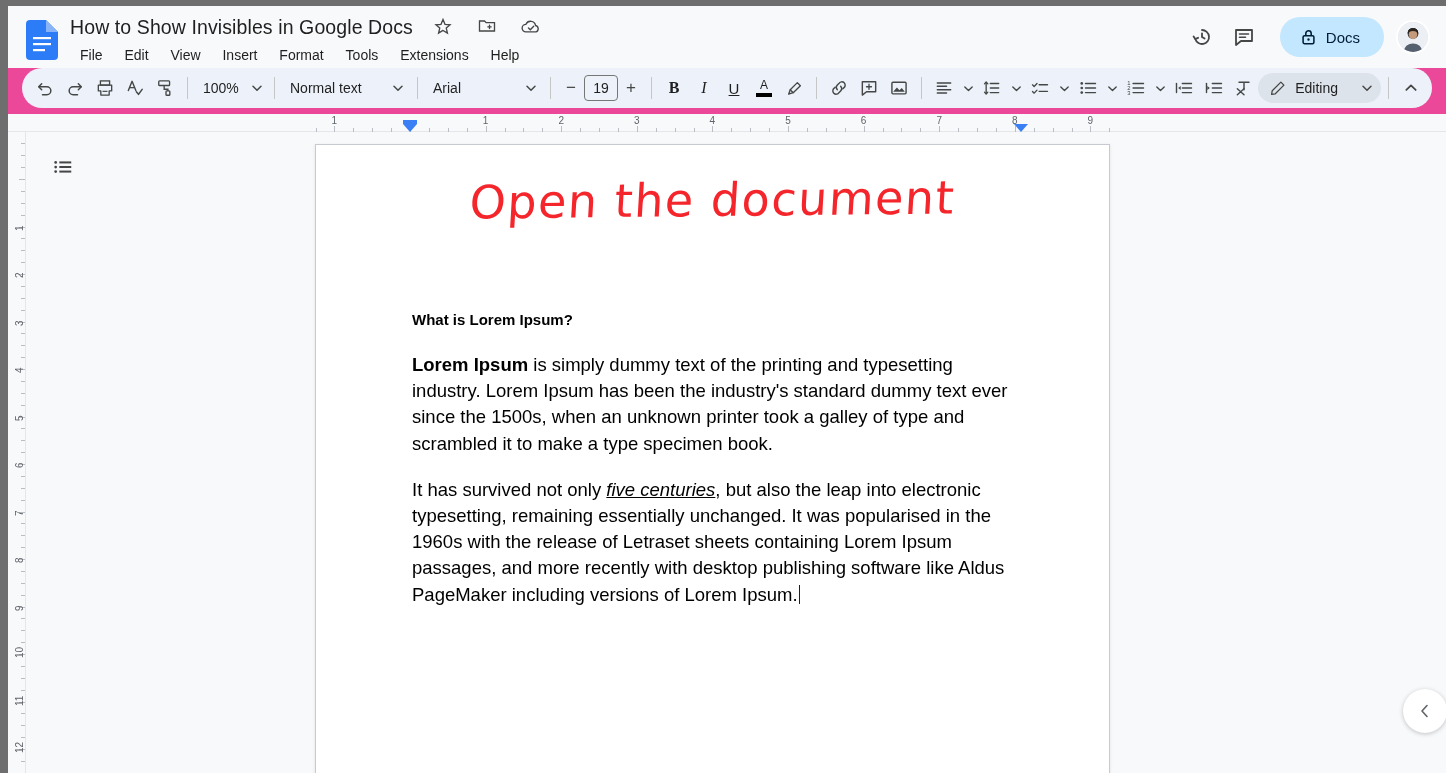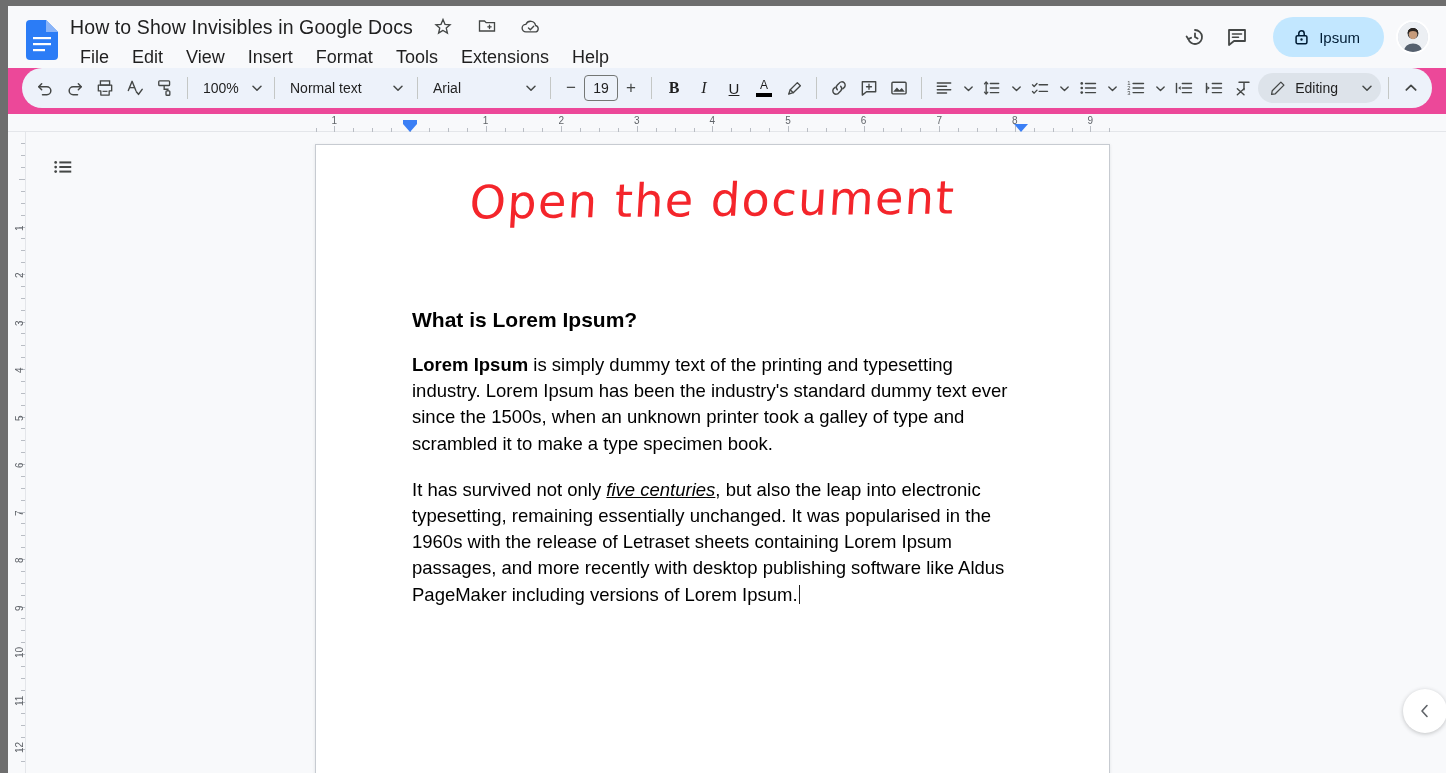--- a/index.html
+++ b/index.html
@@ -33,21 +33,21 @@
     line-height: 26px; white-space: nowrap; display: inline-block;
     vertical-align: middle;
   }
   .title-icons { display: inline-block; vertical-align: middle; margin-left: 16px; }
   .title-icons .ic {
     display: inline-block; width: 22px; height: 22px;
     vertical-align: middle; margin-right: 17px; cursor: pointer;
   }
   .menubar {
     position: absolute; left: 64px; top: 38px;
-    font-size: 18px; color: #1f1f1f; white-space: nowrap;
+    font-size: 14px; color: #1f1f1f; white-space: nowrap;
   }
   .menubar span {
     display: inline-block; padding: 3px 8px; margin-right: 2px;
     border-radius: 4px; cursor: pointer;
   }
 
   .header-right {
     position: absolute; right: 16px; top: 11px;
     display: flex; align-items: center; gap: 2px;
   }
@@ -166,21 +166,21 @@
   .annotation {
     position: absolute; left: 0; right: 0; top: 28px;
     text-align: center; color: #f4252b;
     font-size: 46px; font-family: "DejaVu Sans", sans-serif;
     font-weight: 400; letter-spacing: 1.5px;
     transform: skewX(-4deg) rotate(-0.6deg);
     pointer-events: none; user-select: none;
   }
 
   .doc-h2 {
-    font-size: 21px; font-weight: bold; color: #000;
+    font-size: 15px; font-weight: bold; color: #000;
     margin-top: 118px; line-height: 24px;
   }
   .doc-p {
     font-size: 18.5px; color: #000; line-height: 26.2px;
     margin-top: 20px; max-width: 604px;
   }
   .doc-p b { font-weight: bold; }
   .doc-p i { font-style: italic; text-decoration: underline; }
   .caret-bar {
     display: inline-block; width: 1.6px; height: 19px;
@@ -262,21 +262,21 @@
           </svg>
       </div>
       <button class="share-btn">
         <span>
           <svg width="17" height="18" viewBox="0 0 18 20">
               <rect x="3" y="8.5" width="12" height="9" rx="1.6" fill="none" stroke="#001d35" stroke-width="1.7"></rect>
               <path d="M6 8.5V6a3 3 0 0 1 6 0v2.5" fill="none" stroke="#001d35" stroke-width="1.7"></path>
               <circle cx="9" cy="12.8" r="1.3" fill="#001d35"></circle>
             </svg>
         </span>
-        <span>Ipsum</span>
+        <span>Docs</span>
       </button>
       <div class="avatar">
         <svg width="30" height="30" viewBox="0 0 30 30">
           <circle cx="15" cy="15" r="15" fill="#eceff3"></circle>
           <circle cx="15" cy="11.5" r="5.4" fill="#3c3c3c"></circle>
           <path d="M15 9.2c2.4 0 4.4 1 5 2.6.5-3.4-1.6-5.6-5-5.6s-5.6 2.2-5 5.6c.6-1.6 2.6-2.6 5-2.6z" fill="#222"></path>
           <ellipse cx="15" cy="12.6" rx="4.2" ry="4.6" fill="#c69b7b"></ellipse>
           <path d="M15 6.3c3.6 0 5.4 2 5.2 5-1.3-1.5-3-2.2-5.2-2.2s-3.9.7-5.2 2.2c-.2-3 1.6-5 5.2-5z" fill="#2a2420"></path>
           <path d="M5.6 30c.8-5.6 4.6-8.4 9.4-8.4s8.6 2.8 9.4 8.4z" fill="#55606e"></path>
         </svg>

